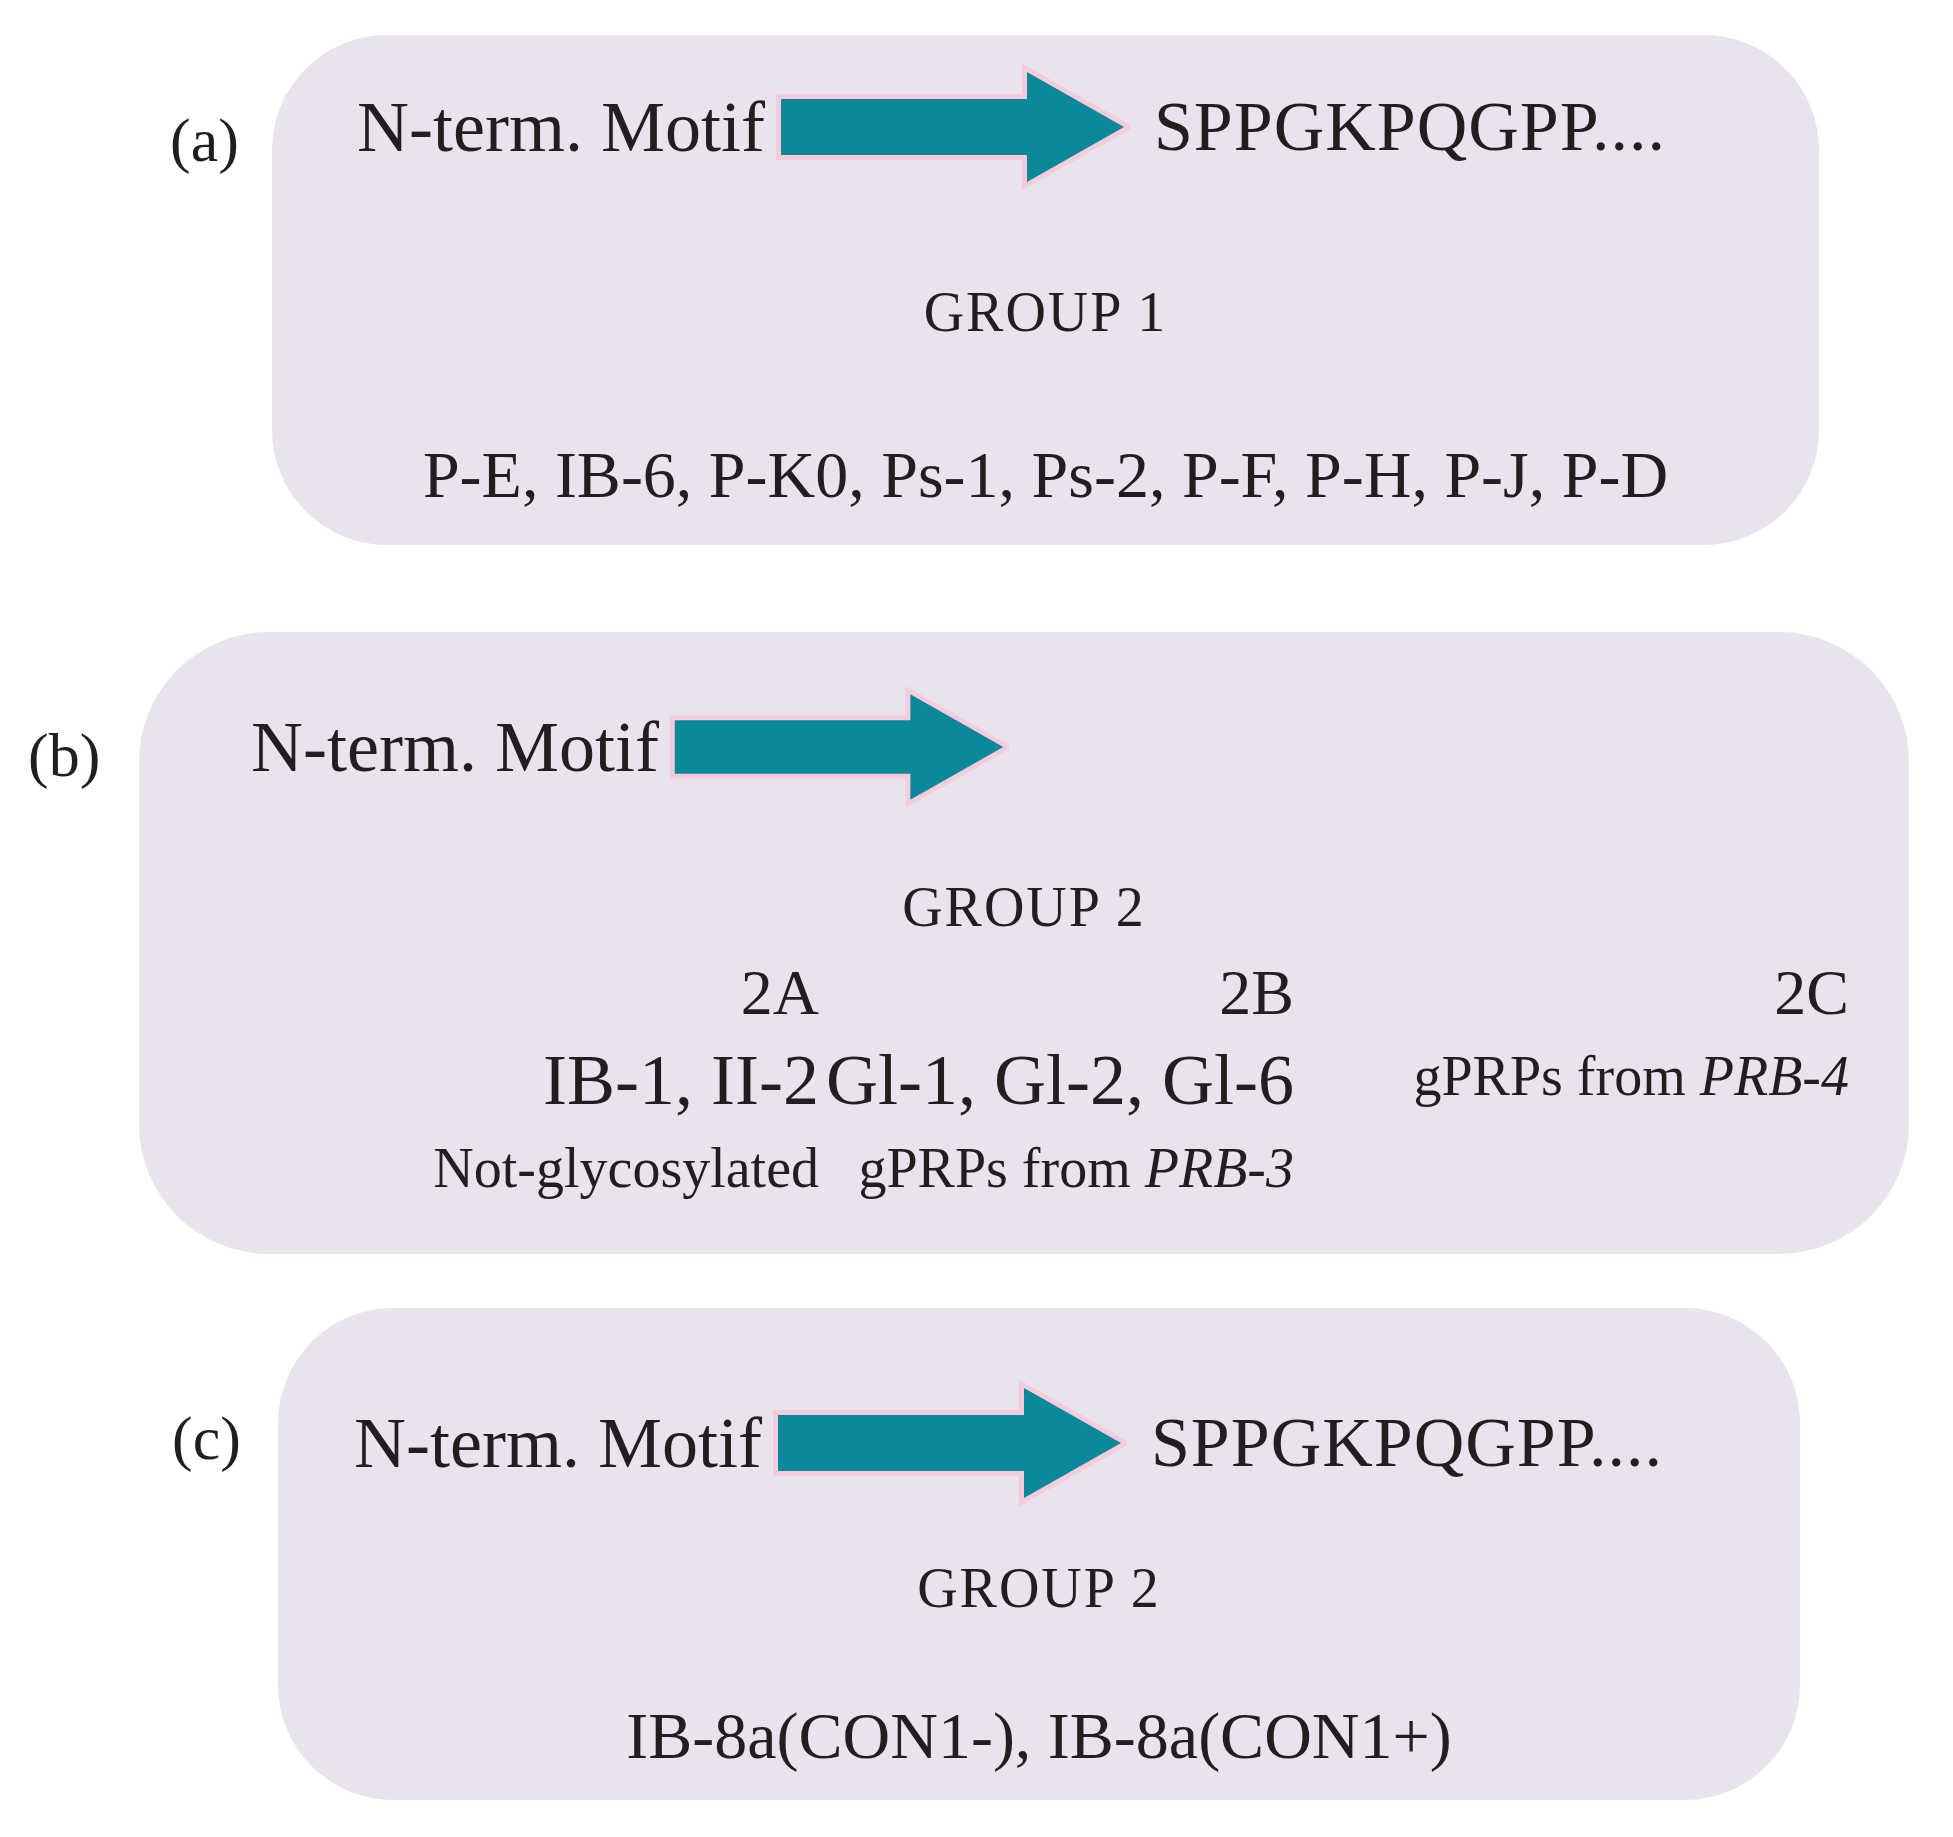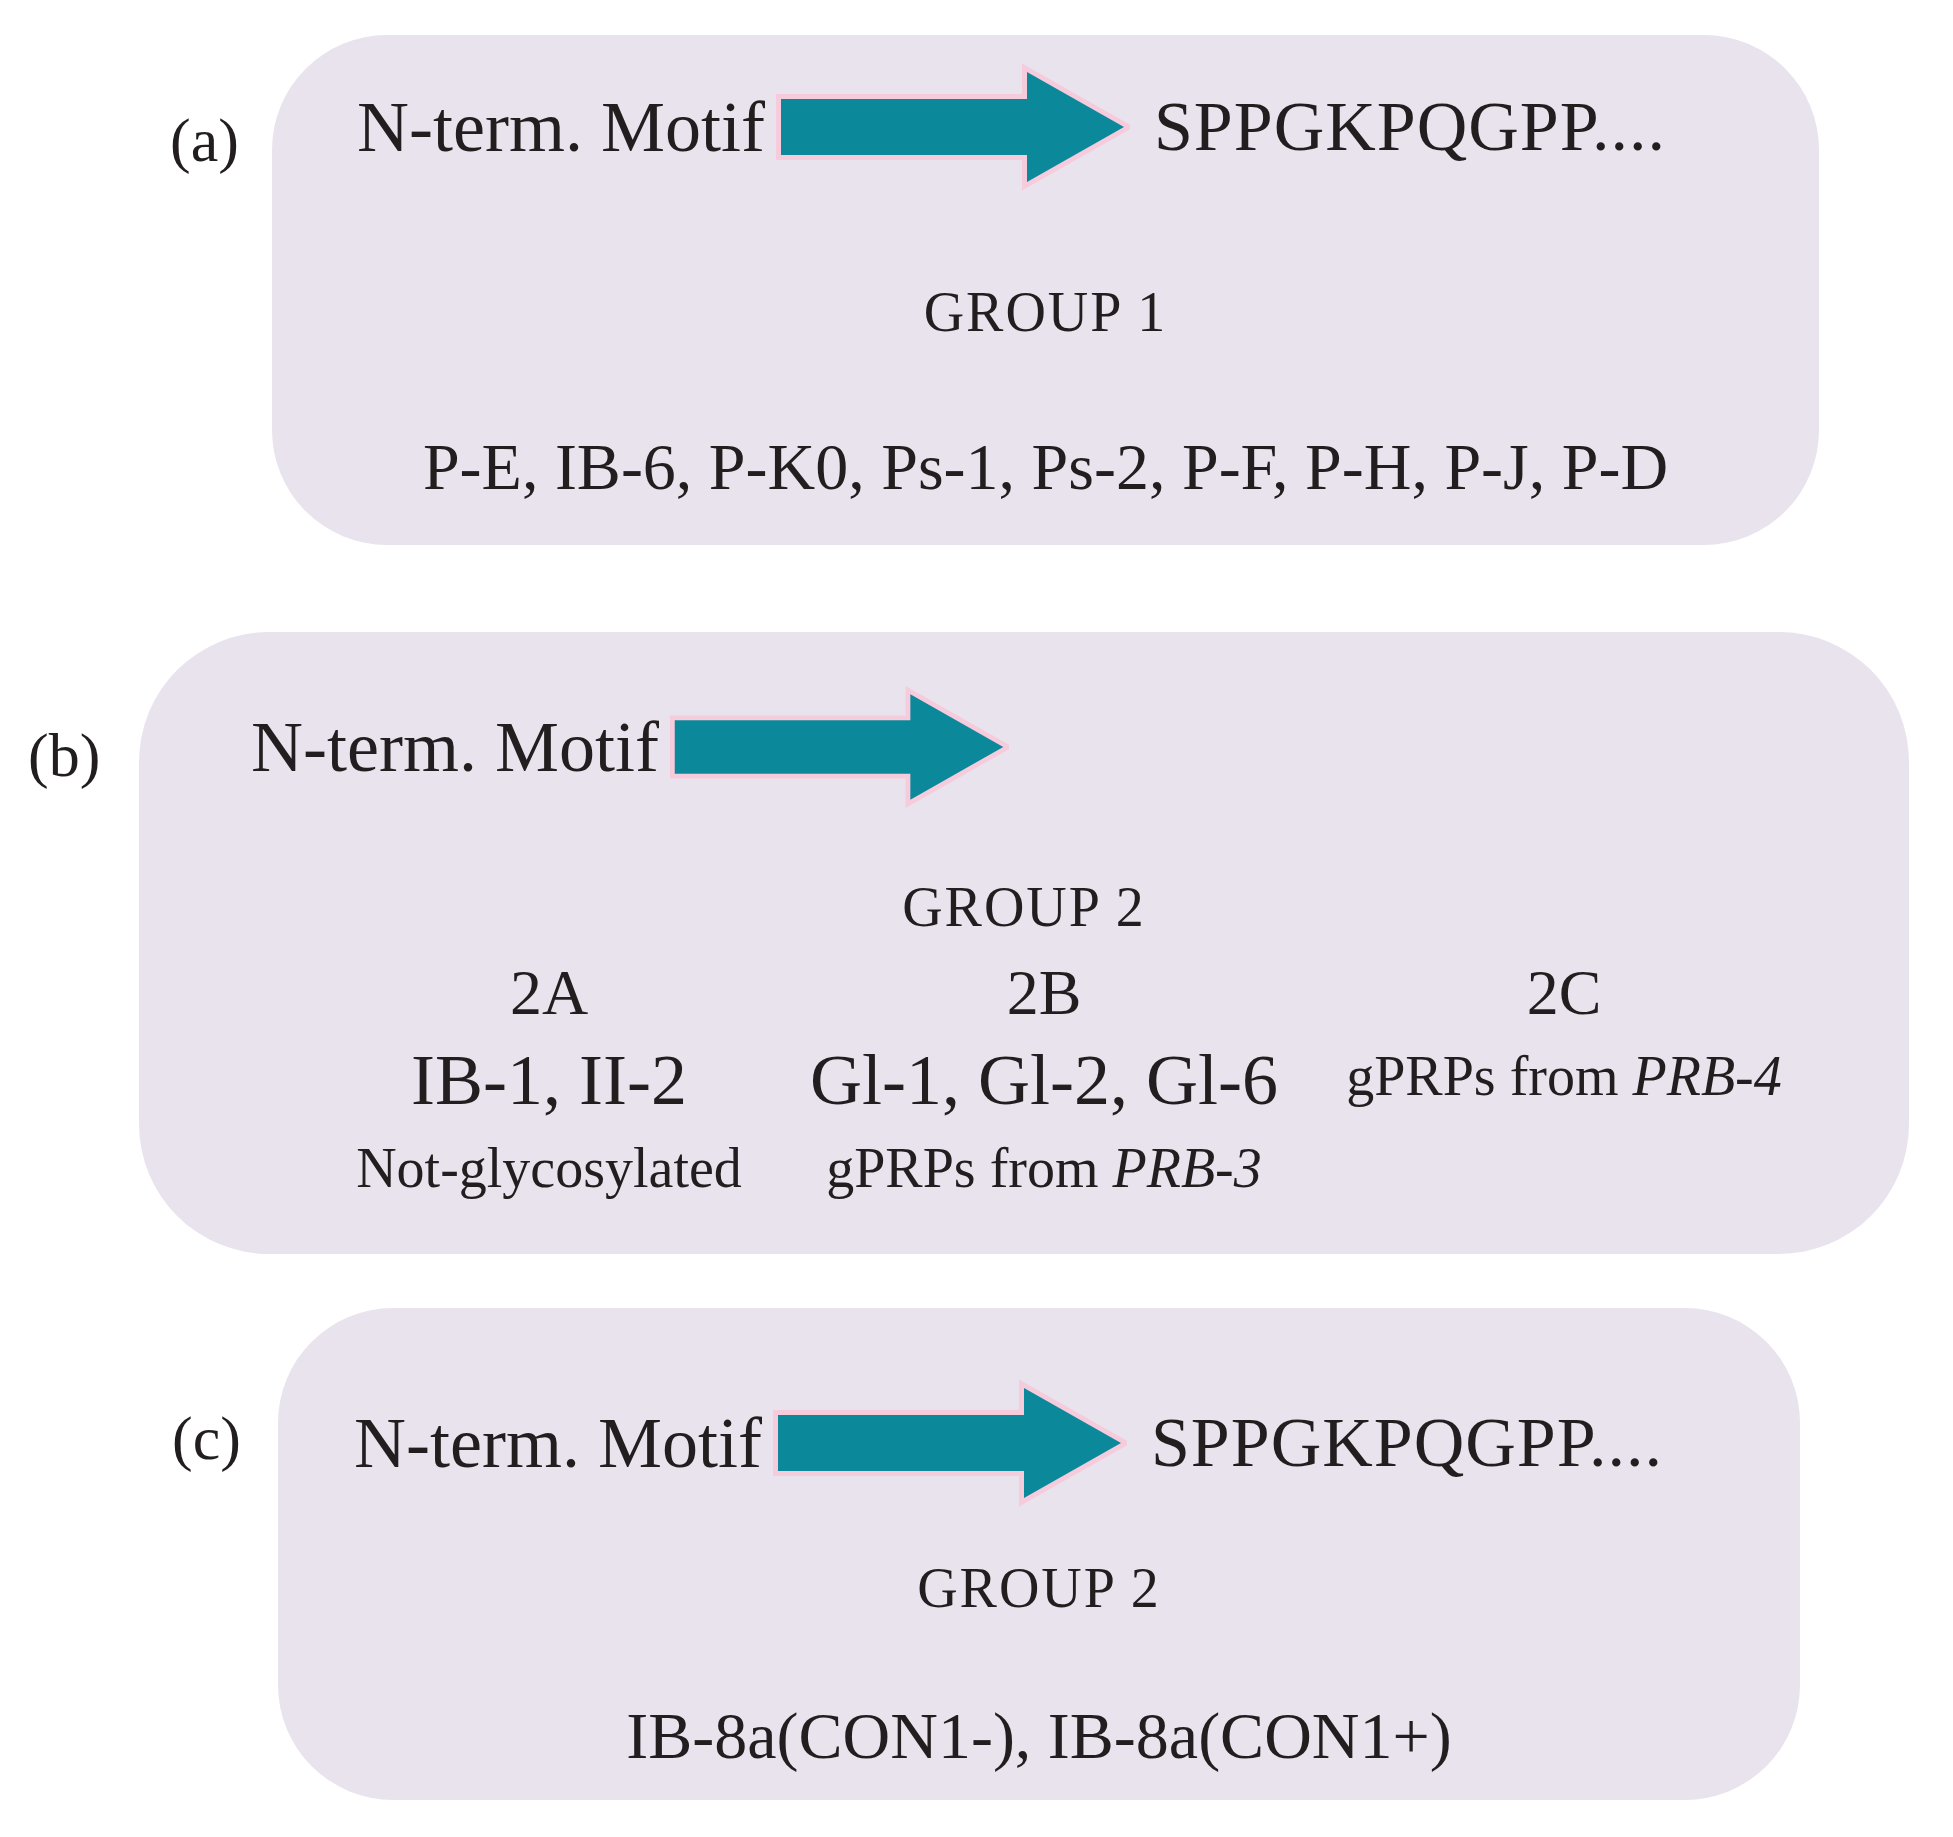--- a/index.html
+++ b/index.html
@@ -60,27 +60,27 @@
   .gt-c { top: 240px; }
 
   .members-line {
     position: absolute;
     left: 0; right: 0;
     text-align: center;
     font-size: 66px;
     line-height: 85px;
     white-space: nowrap;
   }
-  .members-a { top: 389px; }
+  .members-a { top: 397px; }
   .members-c { top: 385px; }
 
   .subgroup-col {
     position: absolute;
     top: 320px;
-    text-align: center;
+    text-align: right;
   }
   .col-2a { left: 140px;  width: 540px; }
   .col-2b { left: 655px;  width: 500px; }
   .col-2c { left: 1140px; width: 570px; }
   .subgroup-name    { font-size: 64px; line-height: 82px; }
   .subgroup-members { font-size: 72px; line-height: 92px; white-space: nowrap; }
   .subgroup-note    { font-size: 56px; line-height: 84px; white-space: nowrap; }
   .subgroup-note .it { font-style: italic; }
 </style>
 </head>

